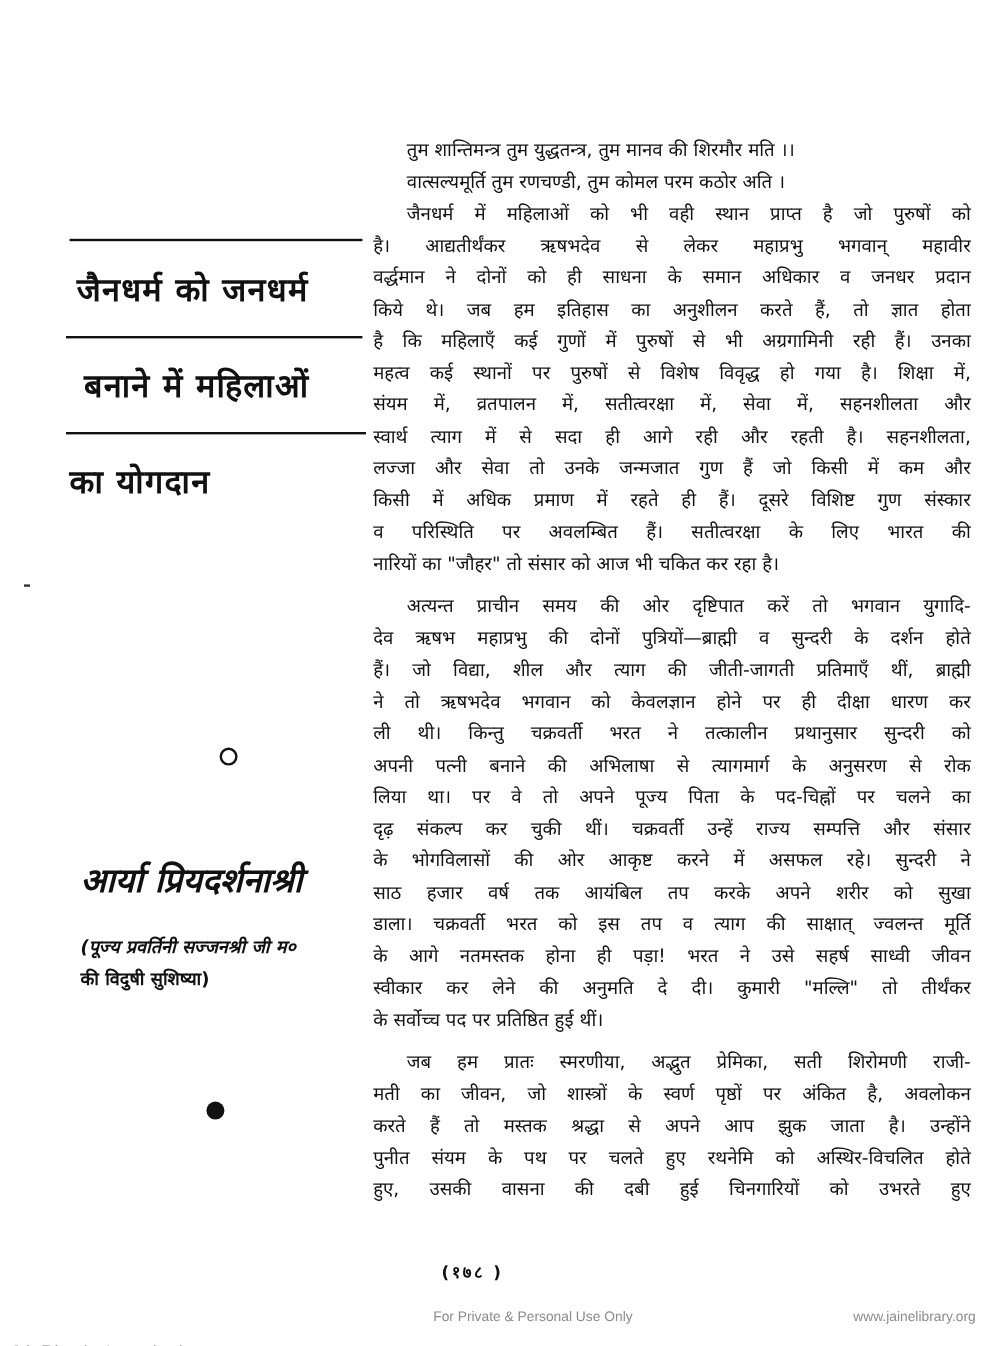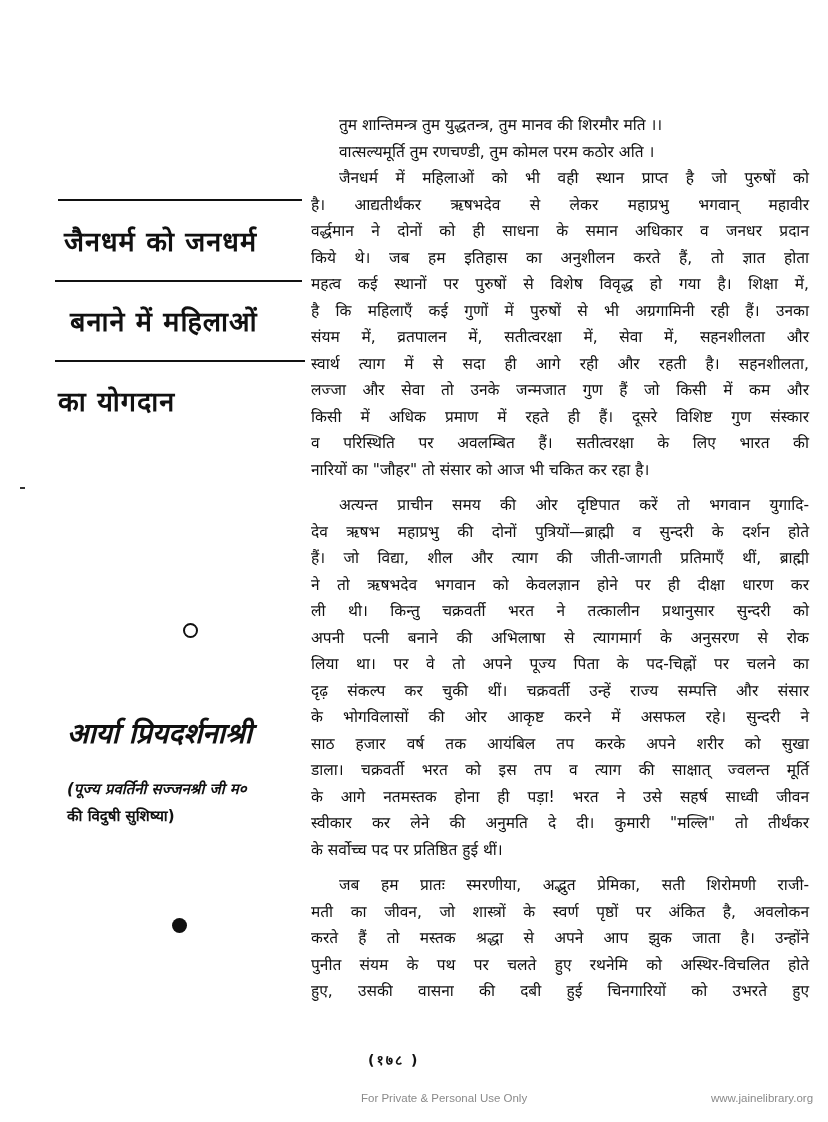--- a/index.html
+++ b/index.html
@@ -51,22 +51,22 @@
 
   <div class="right-col">
     <div class="line verse">तुम शान्तिमन्त्र तुम युद्धतन्त्र, तुम मानव की शिरमौर मति ।।</div>
     <div class="line verse">वात्सल्यमूर्ति तुम रणचण्डी, तुम कोमल परम कठोर अति ।</div>
 
     <div>
       <div class="line indent">जैनधर्म में महिलाओं को भी वही स्थान प्राप्त है जो पुरुषों को</div>
       <div class="line">है। आद्यतीर्थंकर ऋषभदेव से लेकर महाप्रभु भगवान् महावीर</div>
       <div class="line">वर्द्धमान ने दोनों को ही साधना के समान अधिकार व जनधर प्रदान</div>
       <div class="line">किये थे। जब हम इतिहास का अनुशीलन करते हैं, तो ज्ञात होता</div>
+      <div class="line">है कि महिलाएँ कई गुणों में पुरुषों से भी अग्रगामिनी रही हैं। उनका</div>
       <div class="line">महत्व कई स्थानों पर पुरुषों से विशेष विवृद्ध हो गया है। शिक्षा में,</div>
-      <div class="line">है कि महिलाएँ कई गुणों में पुरुषों से भी अग्रगामिनी रही हैं। उनका</div>
       <div class="line">संयम में, व्रतपालन में, सतीत्वरक्षा में, सेवा में, सहनशीलता और</div>
       <div class="line">स्वार्थ त्याग में से सदा ही आगे रही और रहती है। सहनशीलता,</div>
       <div class="line">लज्जा और सेवा तो उनके जन्मजात गुण हैं जो किसी में कम और</div>
       <div class="line">किसी में अधिक प्रमाण में रहते ही हैं। दूसरे विशिष्ट गुण संस्कार</div>
       <div class="line">व परिस्थिति पर अवलम्बित हैं। सतीत्वरक्षा के लिए भारत की</div>
       <div class="line last">नारियों का "जौहर" तो संसार को आज भी चकित कर रहा है।</div>
     </div>
 
     <div class="para-gap"></div>
 

